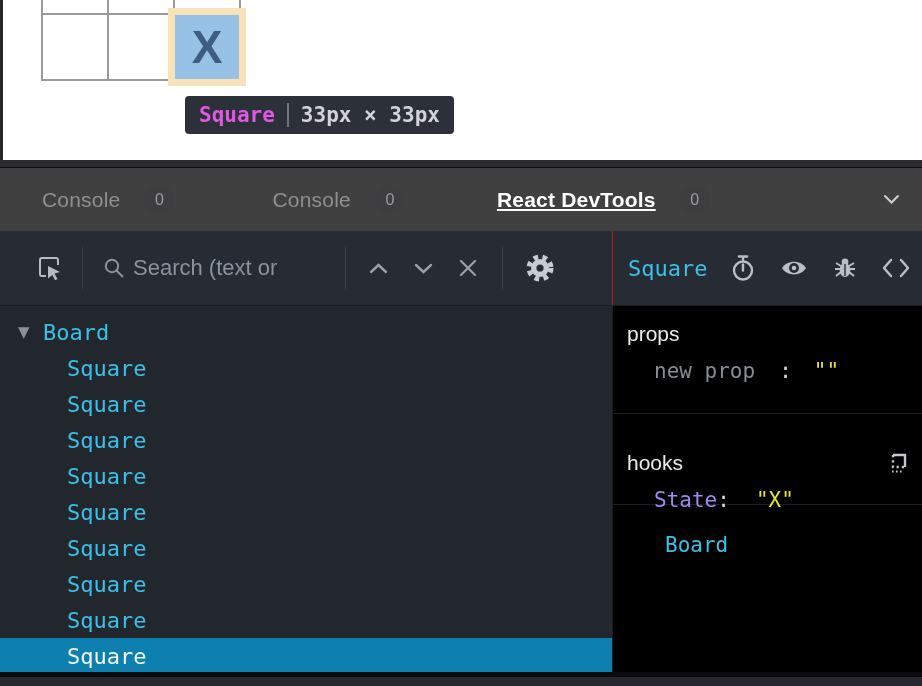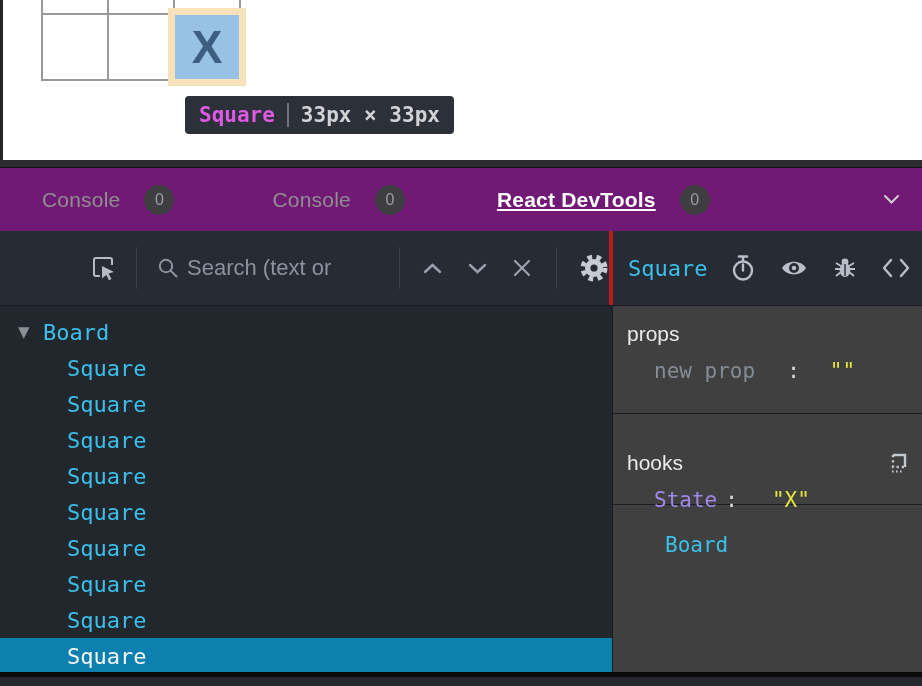--- a/index.html
+++ b/index.html
@@ -22,36 +22,36 @@
                  display:inline-flex; align-items:center; gap:12px;
                  font-family:"DejaVu Sans Mono", monospace; font-weight:bold; font-size:21px; }
   .tt-name { color:#df59e4; }
   .tt-sep { width:2px; height:24px; background:#70757d; }
   .tt-size { color:#d2d3d6; }
 
   
   .page-gap { height:8px; background:#2c2c2e; border-bottom:1px solid #101012; flex:none; }
 
   
-  .tab-bar { height:63px; background:#701a75; display:flex; align-items:center;
+  .tab-bar { height:63px; background:#404040; display:flex; align-items:center;
              padding:0 16px 0 42px; flex:none; }
   .tab { display:flex; align-items:center; cursor:pointer; }
   .tab-label { font-size:21px; color:#8f8f8f; letter-spacing:0.2px; }
   .tab.active .tab-label { color:#ffffff; font-weight:bold;text-decoration:underline; }
   .badge { width:30px; height:30px; margin-left:24px; border-radius:50%;
            background:#3e3e40; color:#9c9c9e; font-size:16px;
            display:flex; align-items:center; justify-content:center; }
   .tab-gap1 { width:98px; } .tab-gap2 { width:92px; }
   .tabbar-chevron { margin-left:auto; display:flex; align-items:center; padding:6px; }
 
   
   .toolbar-row { height:75px; display:flex; flex:none; background:#262b34;
                  border-bottom:1px solid #191c22; }
   .toolbar-left { width:613px; flex:none; display:flex; align-items:center;
-                  padding-left:28px; border-right:4px solid #b91c1c;justify-content:flex-end; }
+                  padding-left:28px; border-right:1px solid #b91c1c; }
   .tb-divider { width:1px; height:42px; background:#3a404a; flex:none; }
   .icon-btn { display:flex; align-items:center; justify-content:center; cursor:pointer; flex:none; }
   .search-input { margin-left:8px; width:212px; background:transparent; border:none; outline:none;
                   font-family:"Liberation Sans", sans-serif; font-size:22px; color:#d6dae0; }
   .search-input::placeholder { color:#8b939e; }
   .toolbar-right { flex:1; display:flex; align-items:center; padding:0 12px 0 15px; }
   .panel-title { font-family:"DejaVu Sans Mono", monospace; font-size:22px; color:#3bc0ea; }
   .header-icons { margin-left:auto; display:flex; align-items:center; gap:24px; }
 
   
@@ -59,28 +59,28 @@
   .tree-pane { width:613px; flex:none; background:#22262d; border-right:1px solid #1a1d22;
                padding-top:8px; overflow:hidden; }
   .tree-row { height:36px; display:flex; align-items:center;
               font-family:"DejaVu Sans Mono", monospace; font-size:22px; color:#3bc0ea;
               cursor:pointer; }
   .tree-row .expander { width:16px; margin-left:18px; margin-right:9px; color:#8b9097;
                         font-size:15px; font-family:"DejaVu Sans", sans-serif; }
   .tree-row.child { padding-left:67px; }
   .tree-row.selected { background:#0d80af; color:#f4f6f7; }
 
-  .details-pane { flex:1; background:#404040; display:flex; flex-direction:column; overflow:hidden; }
+  .details-pane { flex:1; background:#000000; display:flex; flex-direction:column; overflow:hidden; }
   .section { padding:16px 10px 0 14px; }
   .section-props { height:108px; border-bottom:1px solid #1a1d23; }
   .section-hooks { height:91px; border-bottom:1px solid #1a1d23; }
   .section-rendered { flex:1; }
   .section-title { font-size:21px; color:#e8eaec; }
   .section-title-row { display:flex; align-items:flex-start;margin-top:21px; }
-  .mono { font-family:"DejaVu Sans Mono", monospace; font-size:21px;gap:8px; }
+  .mono { font-family:"DejaVu Sans Mono", monospace; font-size:21px; }
   .kv-row { margin-top:13px; padding-left:27px; display:flex; align-items:center; }
   .k-muted { color:#858c96; }
   .k-purple { color:#a188ec; }
   .v-colon { color:#d7dadd; }
   .v-string { color:#e5e539; }
   .owner-row { margin-top:12px; padding-left:38px; }
   .owner-link { color:#3bc0ea; cursor:pointer; }
 
   
   .bottom-black { height:5px; background:#0b0b0d; flex:none; }

